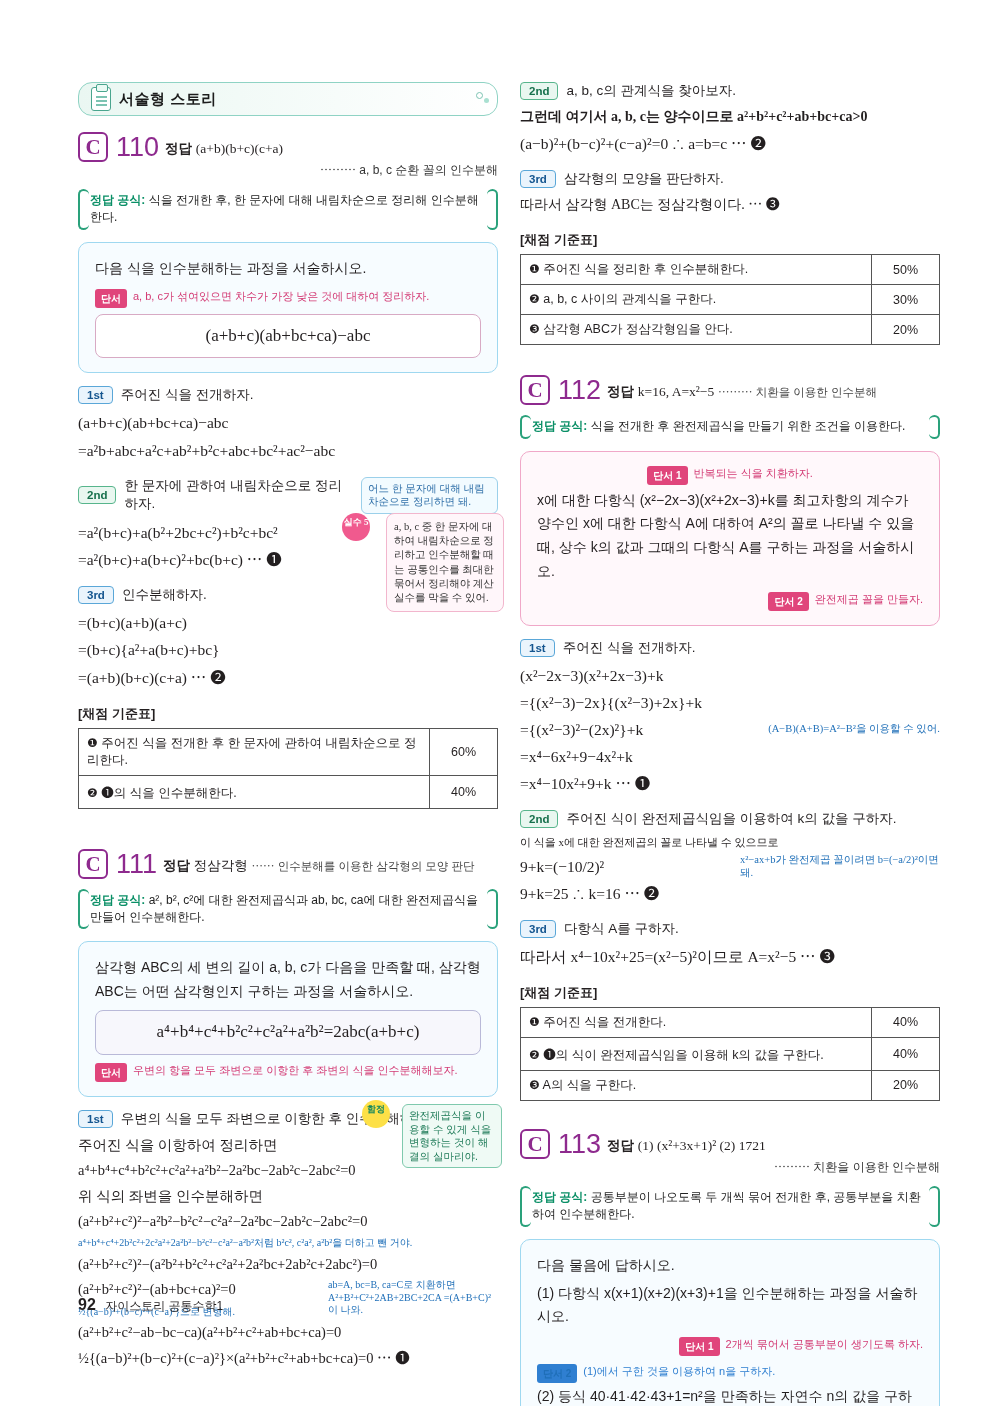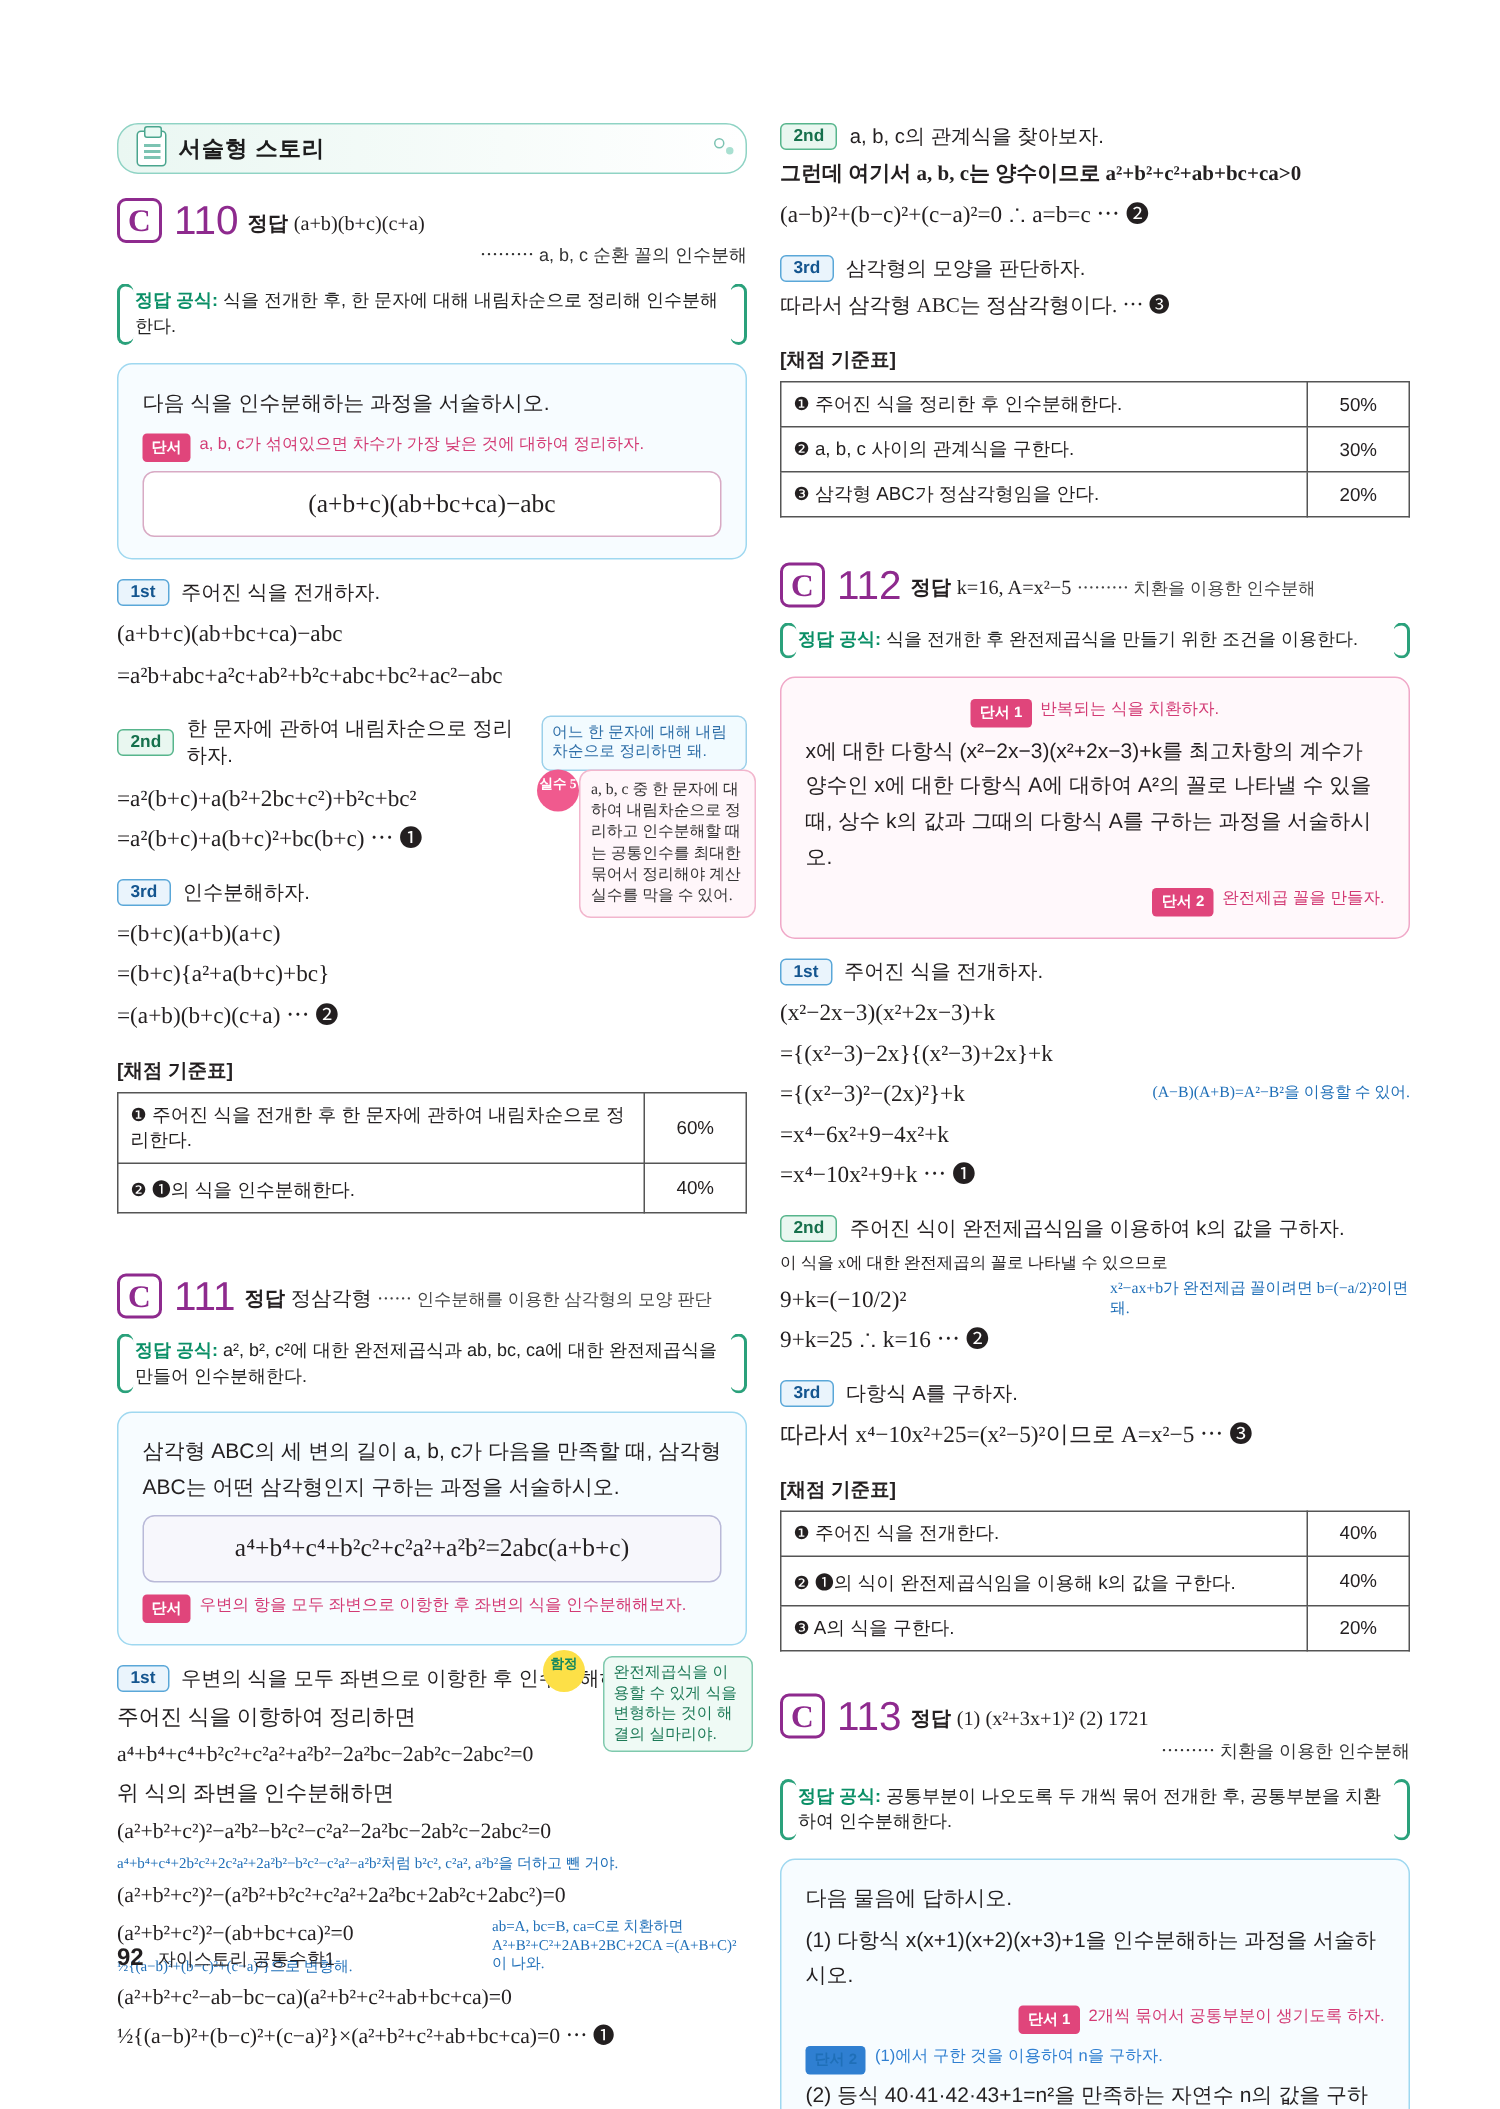--- a/index.html
+++ b/index.html
@@ -175,21 +175,21 @@
     </div>
 
     <div class="step">
       <span class="step-chip g">2nd</span>
       <span class="step-text">한 문자에 관하여 내림차순으로 정리하자.</span>
       <span class="callout" style="width:150px;margin-left:4px;">어느 한 문자에 대해 내림차순으로 정리하면 돼.</span>
     </div>
     <div class="work" style="position:relative;">
       <div>=a²(b+c)+a(b²+2bc+c²)+b²c+bc²</div>
       <div>=a²(b+c)+a(b+c)²+bc(b+c) ⋯ ❶</div>
-      <div style="position:absolute; right:-6px; top:-6px; display:flex; gap:0; align-items:flex-start;">
+      <div style="position:absolute; right:-6px; top:-6px; display:flex; gap:16px; align-items:flex-start;">
         <span class="badge-round">실수 5</span>
         <span class="bubble" style="width:118px;">a, b, c 중 한 문자에 대하여 내림차순으로 정리하고 인수분해할 때는 공통인수를 최대한 묶어서 정리해야 계산 실수를 막을 수 있어.</span>
       </div>
     </div>
 
     <div class="step">
       <span class="step-chip">3rd</span>
       <span class="step-text">인수분해하자.</span>
     </div>
     <div class="work">

